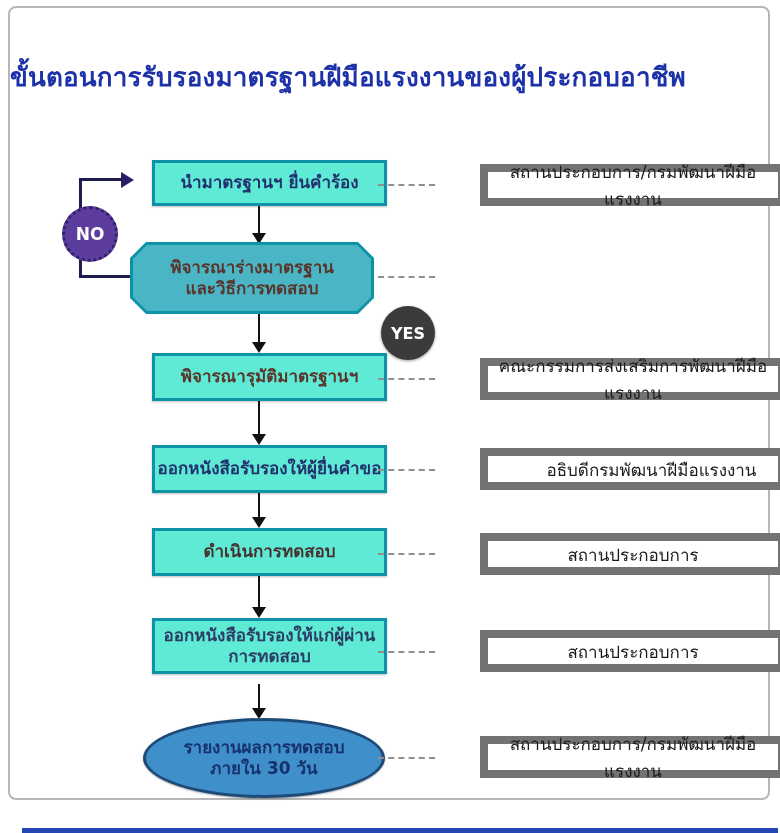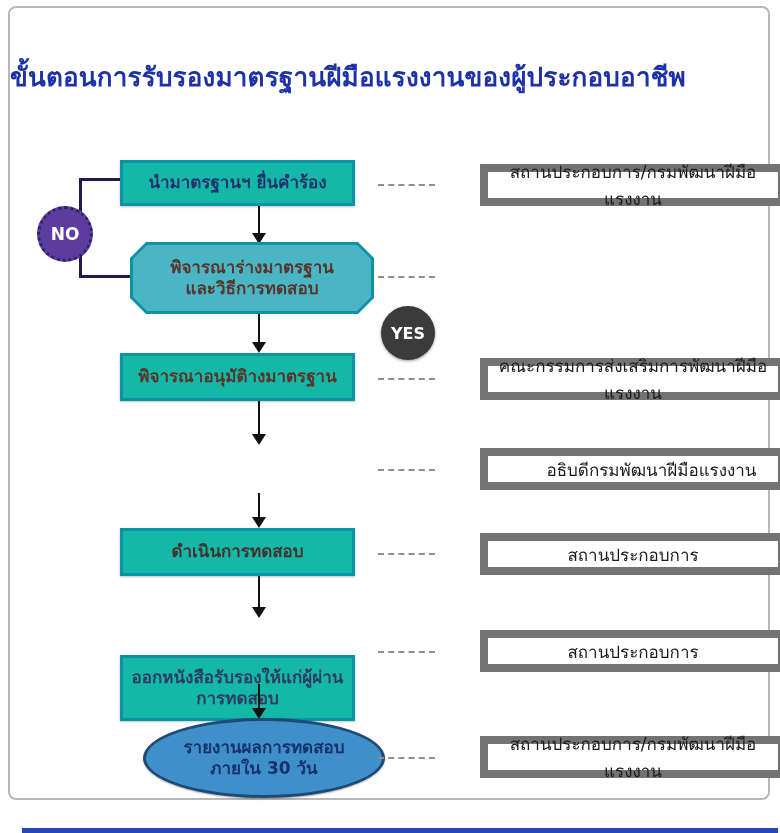--- a/index.html
+++ b/index.html
@@ -3,26 +3,26 @@
 <meta charset="utf-8">
 <style>
   html,body{margin:0;padding:0;background:#ffffff;}
   body{font-family:"DejaVu Sans","Liberation Sans",sans-serif;}
   .page{position:relative;width:780px;height:833px;background:#ffffff;overflow:hidden;}
   .card{position:absolute;left:8px;top:6px;width:762px;height:794px;border:2px solid #b7b7b7;border-radius:8px;background:#ffffff;box-sizing:border-box;}
   .title{position:absolute;left:0;top:48px;width:100%;text-align:left;font-size:26px;font-weight:bold;color:#1d32a8;margin:0;letter-spacing:0.2px;}
 
   
   .node{position:absolute;display:flex;align-items:center;justify-content:center;text-align:center;font-weight:bold;font-size:17px;line-height:1.25;white-space:pre-line;box-sizing:border-box;}
-  .rectnode{left:110px;width:235px;background:#14b8a6;border:3px solid #0e93a6;box-shadow:0 1px 2px rgba(0,0,0,.25);}
+  .rectnode{left:142px;width:235px;background:#5eead4;border:3px solid #0e93a6;box-shadow:0 1px 2px rgba(0,0,0,.25);}
   .n1{top:152px;height:46px;}
   .n3{top:345px;height:48px;}
   .n4{top:437px;height:48px;}
   .n5{top:520px;height:48px;}
-  .n6{top:610px;height:66px;margin-top:37px;}
+  .n6{top:610px;height:56px;}
   .octa-outer{left:120px;top:234px;width:244px;height:72px;background:#0e93a6;clip-path:polygon(16px 0,calc(100% - 16px) 0,100% 16px,100% calc(100% - 16px),calc(100% - 16px) 100%,16px 100%,0 calc(100% - 16px),0 16px);padding-left:16px;}
   .octa-inner{position:absolute;left:3px;top:3px;right:3px;bottom:3px;background:#4ab5c4;clip-path:polygon(14px 0,calc(100% - 14px) 0,100% 14px,100% calc(100% - 14px),calc(100% - 14px) 100%,14px 100%,0 calc(100% - 14px),0 14px);display:flex;align-items:center;justify-content:center;text-align:center;white-space:pre-line;}
   .ellipse{left:133px;top:710px;width:242px;height:80px;background:#3f8fcb;border:3px solid #1d4a77;border-radius:50%;box-shadow:0 1px 2px rgba(0,0,0,.3);}
 
   
   .agency{position:absolute;left:425px;width:306px;height:42px;background:#ffffff;border:8px solid #737373;display:flex;align-items:center;justify-content:center;text-align:center;font-size:17px;color:#1b1b1b;box-sizing:border-box;margin-left:45px;}
   .g1{top:156px;} .g2{top:247px;} .g3{top:350px;} .g4{top:440px;padding-left:37px;} .g5{top:525px;} .g6{top:622px;} .g7{top:728px;}
 
   
   .dot{position:absolute;left:368px;width:57px;border-top:2px dashed #8f8f8f;height:0;}
@@ -37,21 +37,21 @@
   .a4{top:485px;height:26px;} .h4{top:509px;}
   .a5{top:568px;height:33px;} .h5{top:599px;}
   .a6{top:676px;height:26px;} .h6{top:700px;}
 
   
   .loopline{position:absolute;background:#1e1b4f;}
   .loop-bottom{left:69px;top:267px;width:56px;height:3px;}
   .loop-vert{left:69px;top:170px;width:3px;height:100px;}
   .loop-top{left:69px;top:170px;width:44px;height:3px;}
   .loop-head{position:absolute;left:111px;top:164px;width:0;height:0;border-top:8px solid transparent;border-bottom:8px solid transparent;border-left:13px solid #2a1f66;}
-  .no-badge{position:absolute;left:27px;top:198px;width:56px;height:56px;border-radius:50%;background:#5c3d9e;border:3px dotted #32206b;box-sizing:border-box;display:flex;align-items:center;justify-content:center;color:#fff;font-weight:bold;font-size:17px;}
+  .no-badge{position:absolute;left:52px;top:198px;width:56px;height:56px;border-radius:50%;background:#5c3d9e;border:3px dotted #32206b;box-sizing:border-box;display:flex;align-items:center;justify-content:center;color:#fff;font-weight:bold;font-size:17px;}
   .yes-badge{position:absolute;left:371px;top:298px;width:54px;height:54px;border-radius:50%;background:#3b3b3b;display:flex;align-items:center;justify-content:center;color:#fff;font-weight:bold;font-size:16px;box-shadow:0 1px 3px rgba(0,0,0,.4);}
 
   .bottom-bar{position:absolute;left:22px;right:2px;bottom:0;height:5px;background:#2547b5;}
 </style>
 </head>
 <body>
 
 <div class="page">
   <div class="card">
 
@@ -75,25 +75,26 @@
 และวิธีการทดสอบ</div>
     </div>
 
     <div class="yes-badge">
       <span>YES</span>
     </div>
 
     <div class="varrow a2"></div>
     <div class="ahead h2"></div>
 
-    <div class="node rectnode n3" style="color: rgb(90, 52, 42);">พิจารณาอนุมัติางมาตรฐาน</div>
+    <div class="node rectnode n3" style="color: rgb(90, 52, 42);">พิจารณารุมัติมาตรฐานฯ</div>
 
     <div class="varrow a3"></div>
     <div class="ahead h3"></div>
 
+    <div class="node rectnode n4" style="color: rgb(34, 48, 110);">ออกหนังสือรับรองให้ผู้ยื่นคำขอ</div>
 
     <div class="varrow a4"></div>
     <div class="ahead h4"></div>
 
     <div class="node rectnode n5" style="color: rgb(70, 48, 47);">ดำเนินการทดสอบ</div>
 
     <div class="varrow a5"></div>
     <div class="ahead h5"></div>
 
     <div class="node rectnode n6" style="color: rgb(44, 60, 100);">ออกหนังสือรับรองให้แก่ผู้ผ่าน

